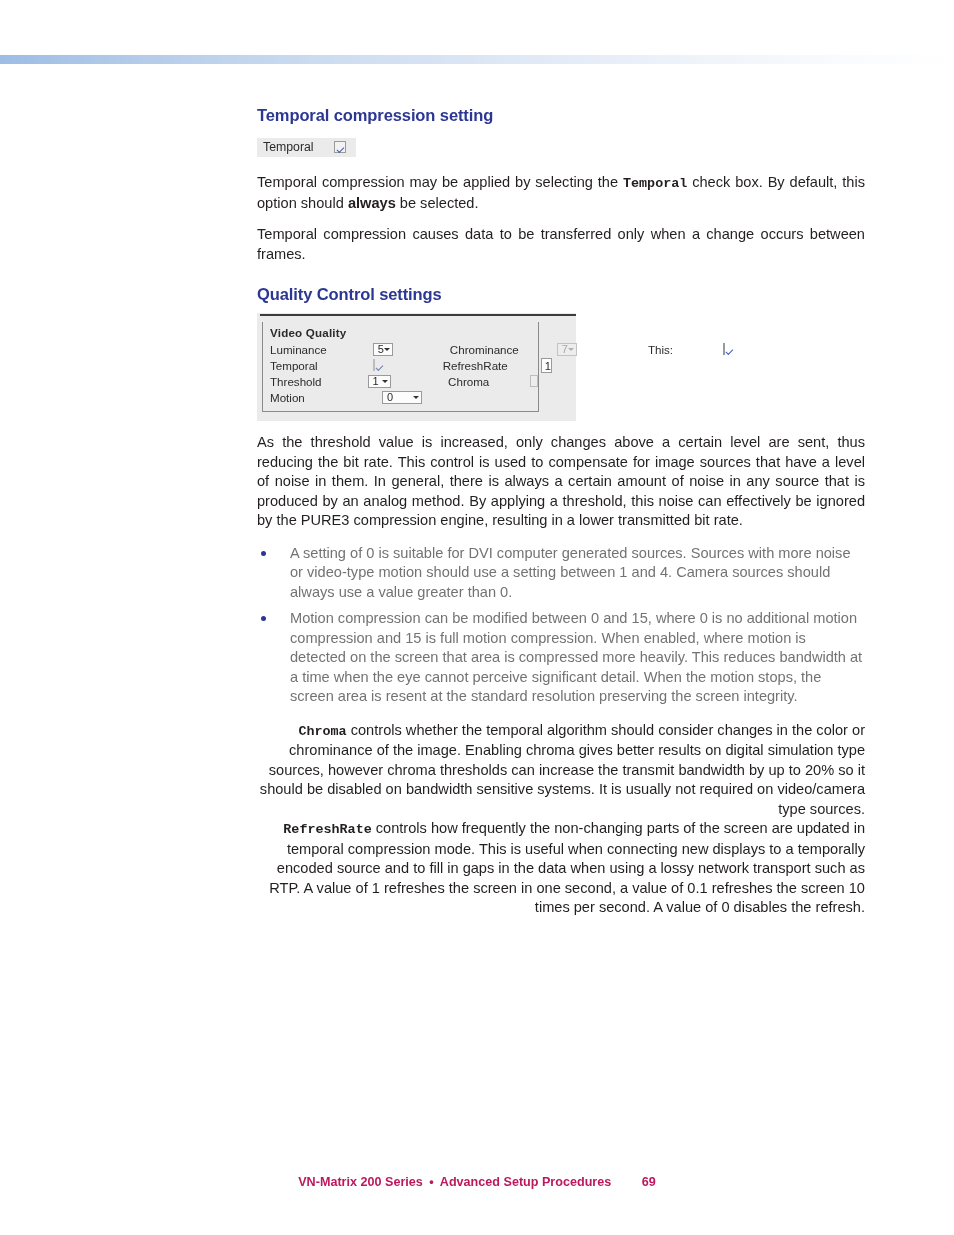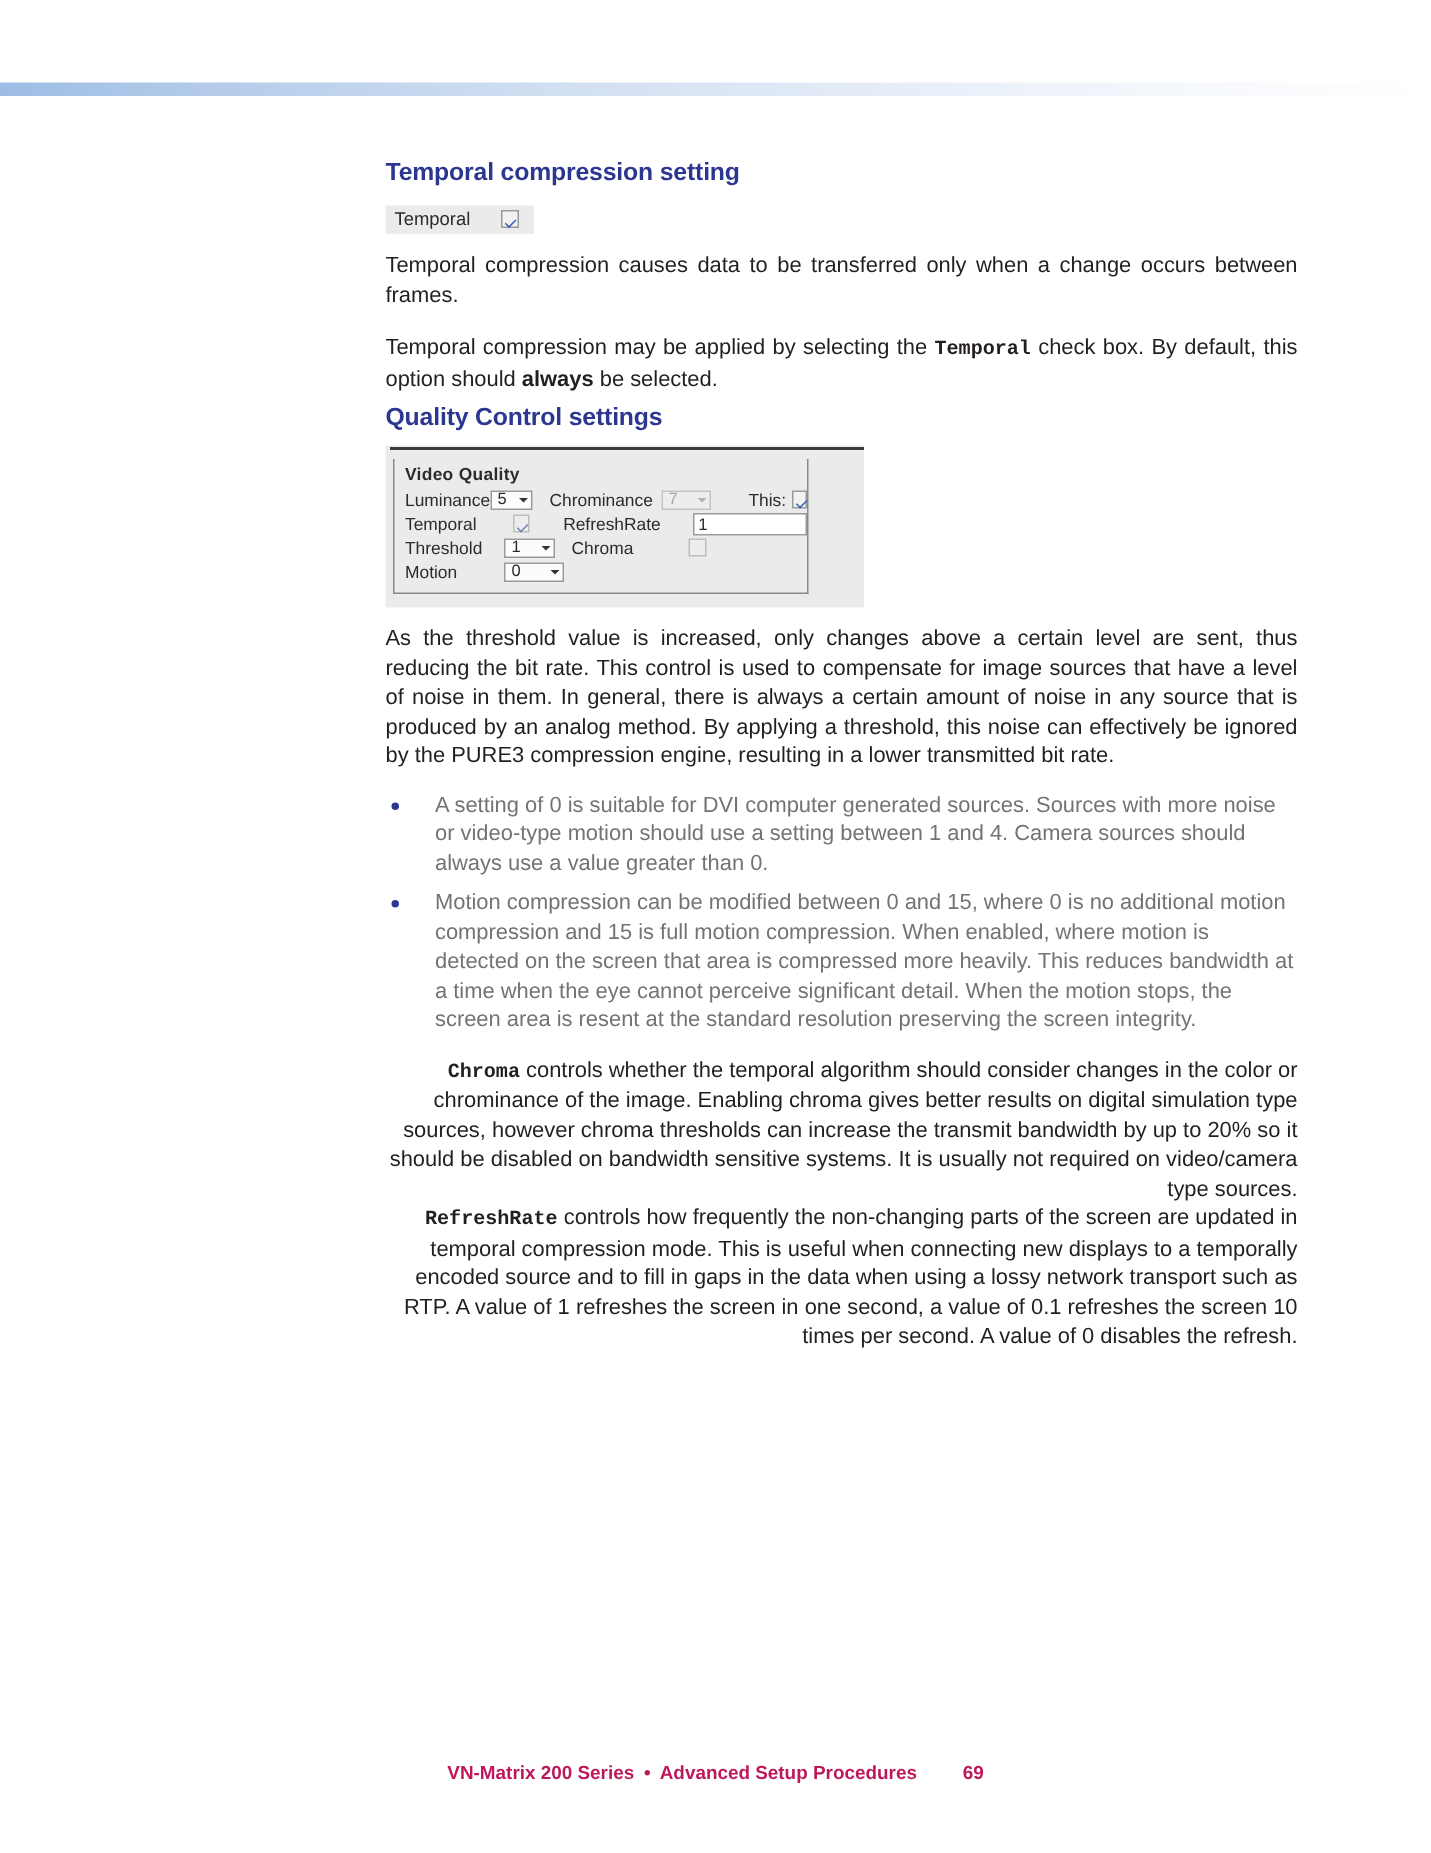--- a/index.html
+++ b/index.html
@@ -170,20 +170,21 @@
     letter-spacing: 0.2px;
     margin-bottom: 2px;
   }
   .vq-row {
     display: flex;
     align-items: center;
     height: 16px;
     font-size: 11.6px;
     color: #2b2b2b;
     white-space: nowrap;
+    gap: 46px;
   }
   .vq-row .lab { width: 66px; }
   .vq-row .lab2 { width: 104px; }
 
   
   .dd {
     display: inline-flex;
     align-items: center;
     justify-content: space-between;
     box-sizing: border-box;
@@ -252,25 +253,25 @@
 
   <h2 class="section-title" style="margin-top:106px;">Temporal compression setting</h2>
 
   <div style="margin-top:12px;">
     <div class="widget-temporal">
       <span class="lbl">Temporal</span>
       <span class="cb checked checked-blue"></span>
     </div>
   </div>
 
+  <p class="body-text" style="margin-top:16px;"><span>Temporal compression may be applied by selecting the </span><span class="mono">Temporal</span><span> check box. By default, this option should </span><span class="b">always</span><span> be selected.</span></p>
+
   <p class="body-text" style="margin-top:12px;">Temporal compression causes data to be transferred only when a change occurs between frames.</p>
 
-  <p class="body-text" style="margin-top:16px;"><span>Temporal compression may be applied by selecting the </span><span class="mono">Temporal</span><span> check box. By default, this option should </span><span class="b">always</span><span> be selected.</span></p>
-
-  <h2 class="section-title" style="margin-top:6px;">Quality Control settings</h2>
+  <h2 class="section-title" style="margin-top:21px;">Quality Control settings</h2>
 
   <div class="vq-wrap" style="margin-top:9px;">
     <div class="vq-panel">
 
       <div class="vq-title">Video Quality</div>
 
       <div class="vq-row">
         <span class="lab">Luminance</span>
         <span class="dd">
           <span>5</span>

